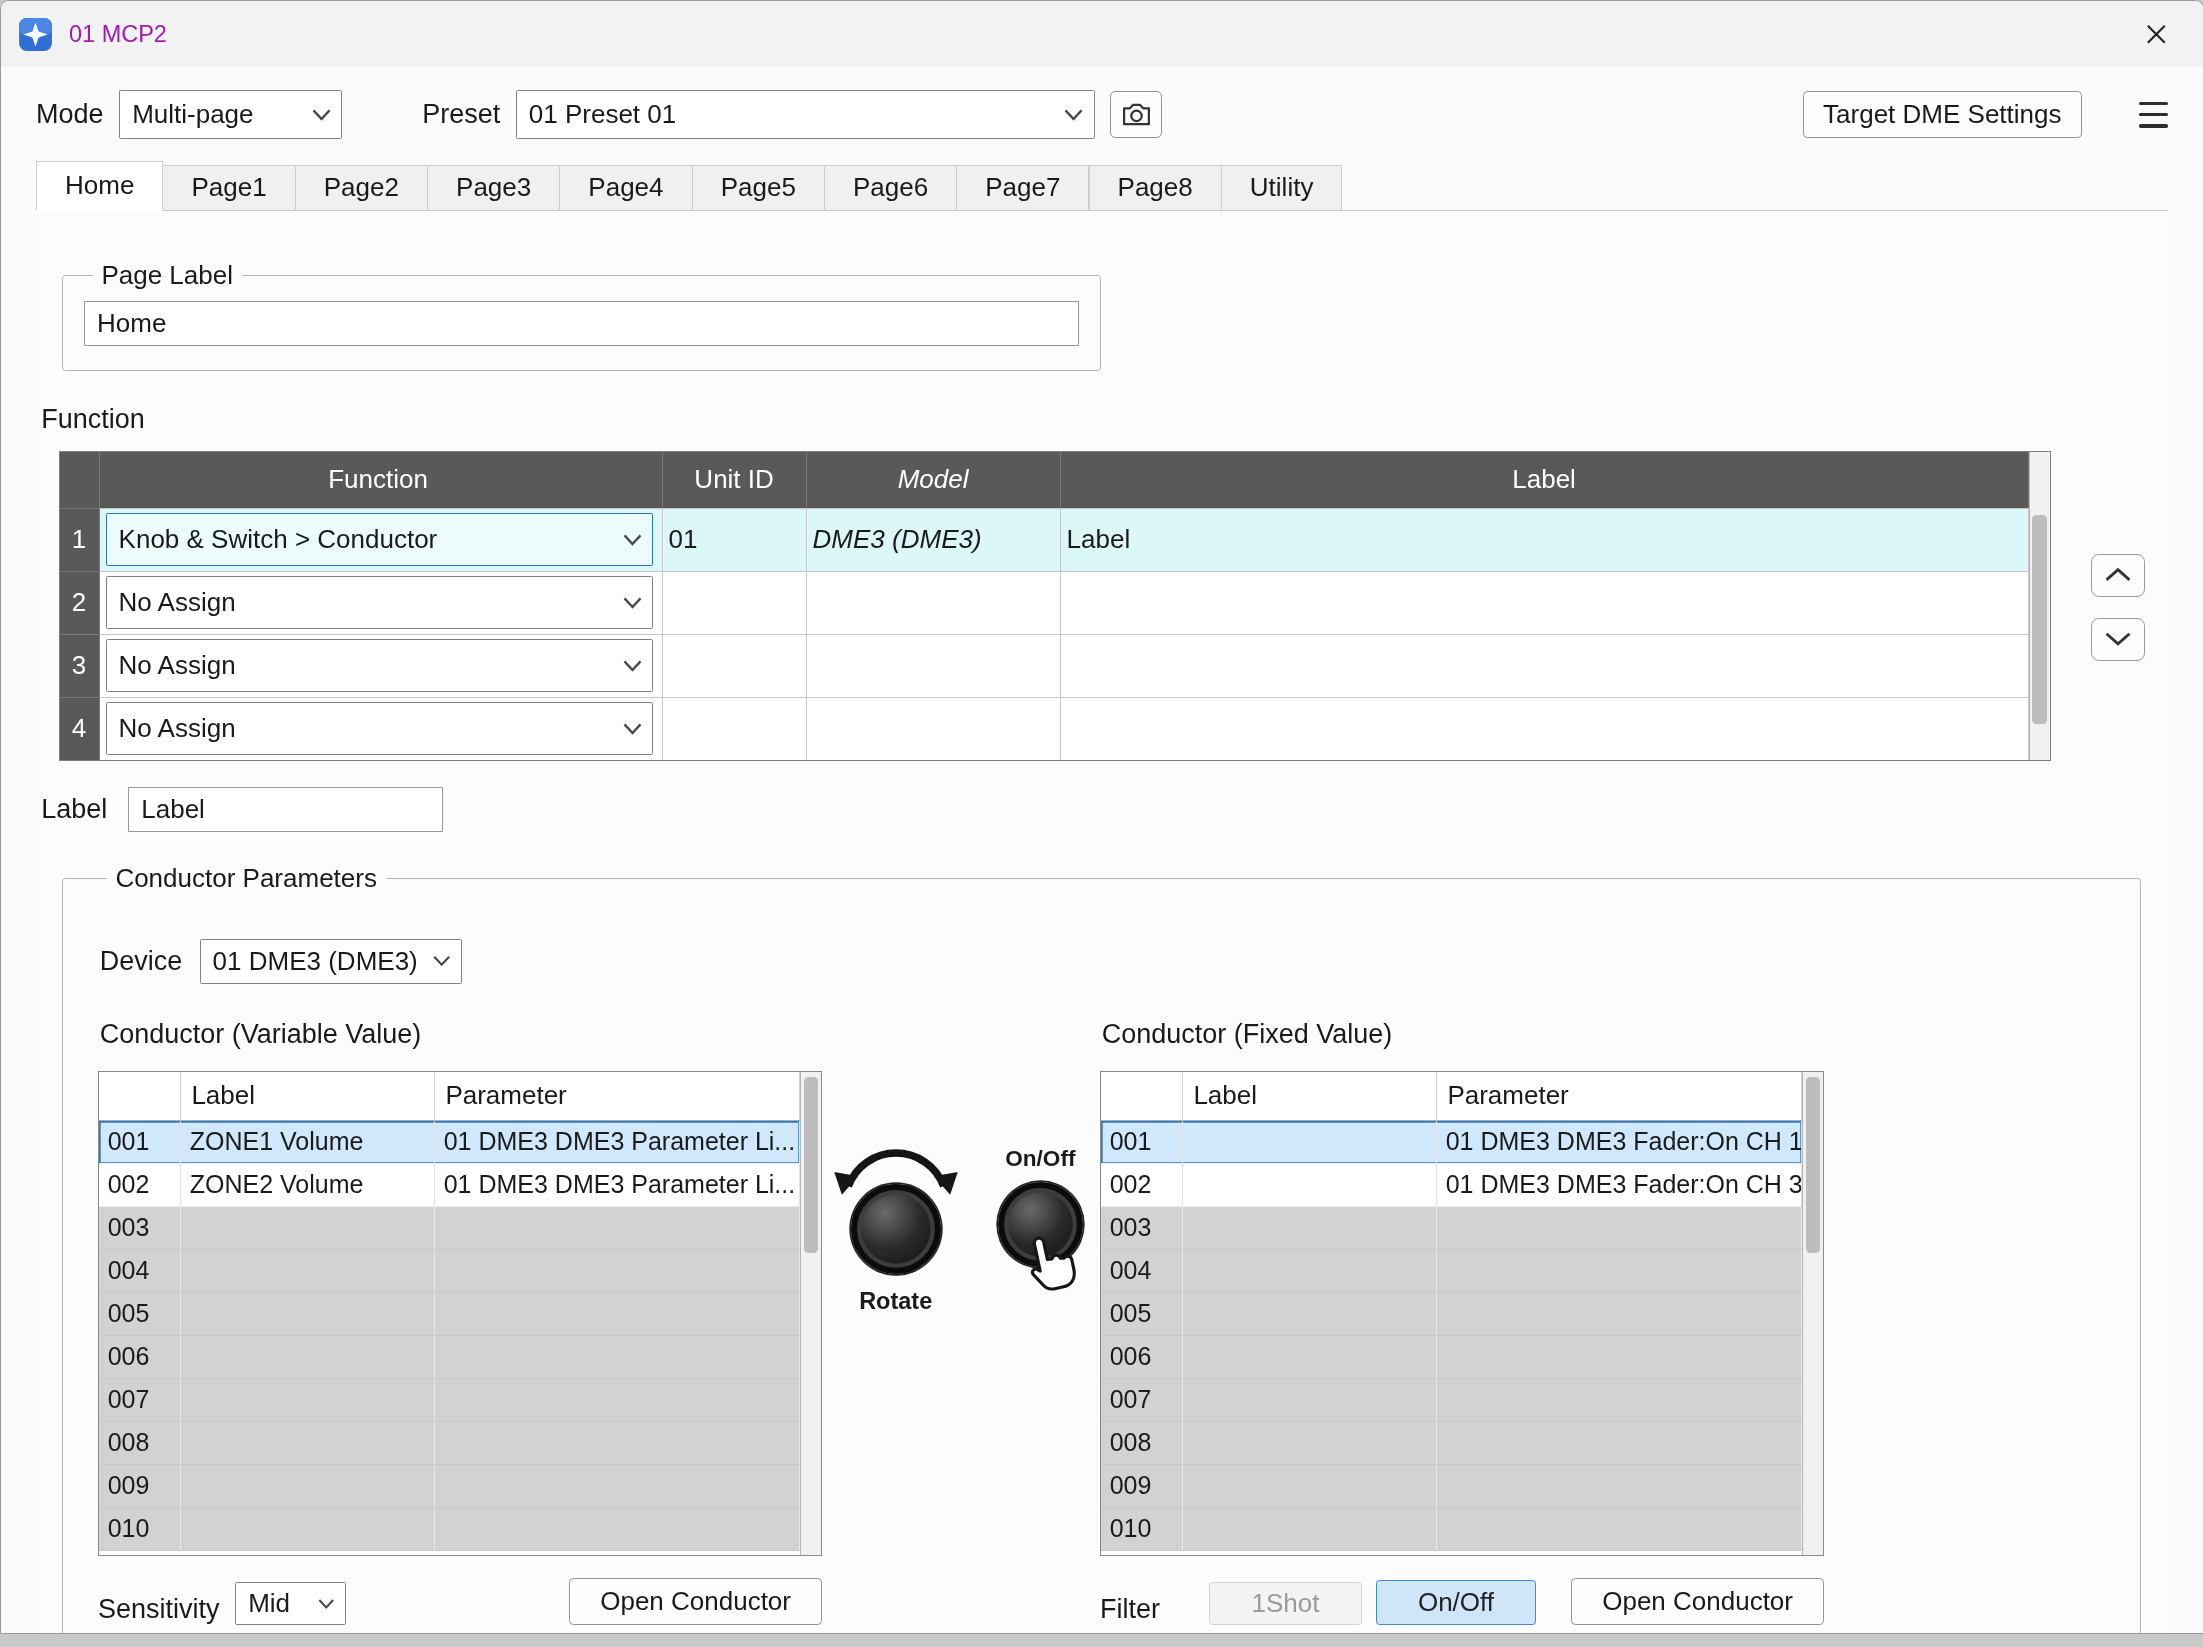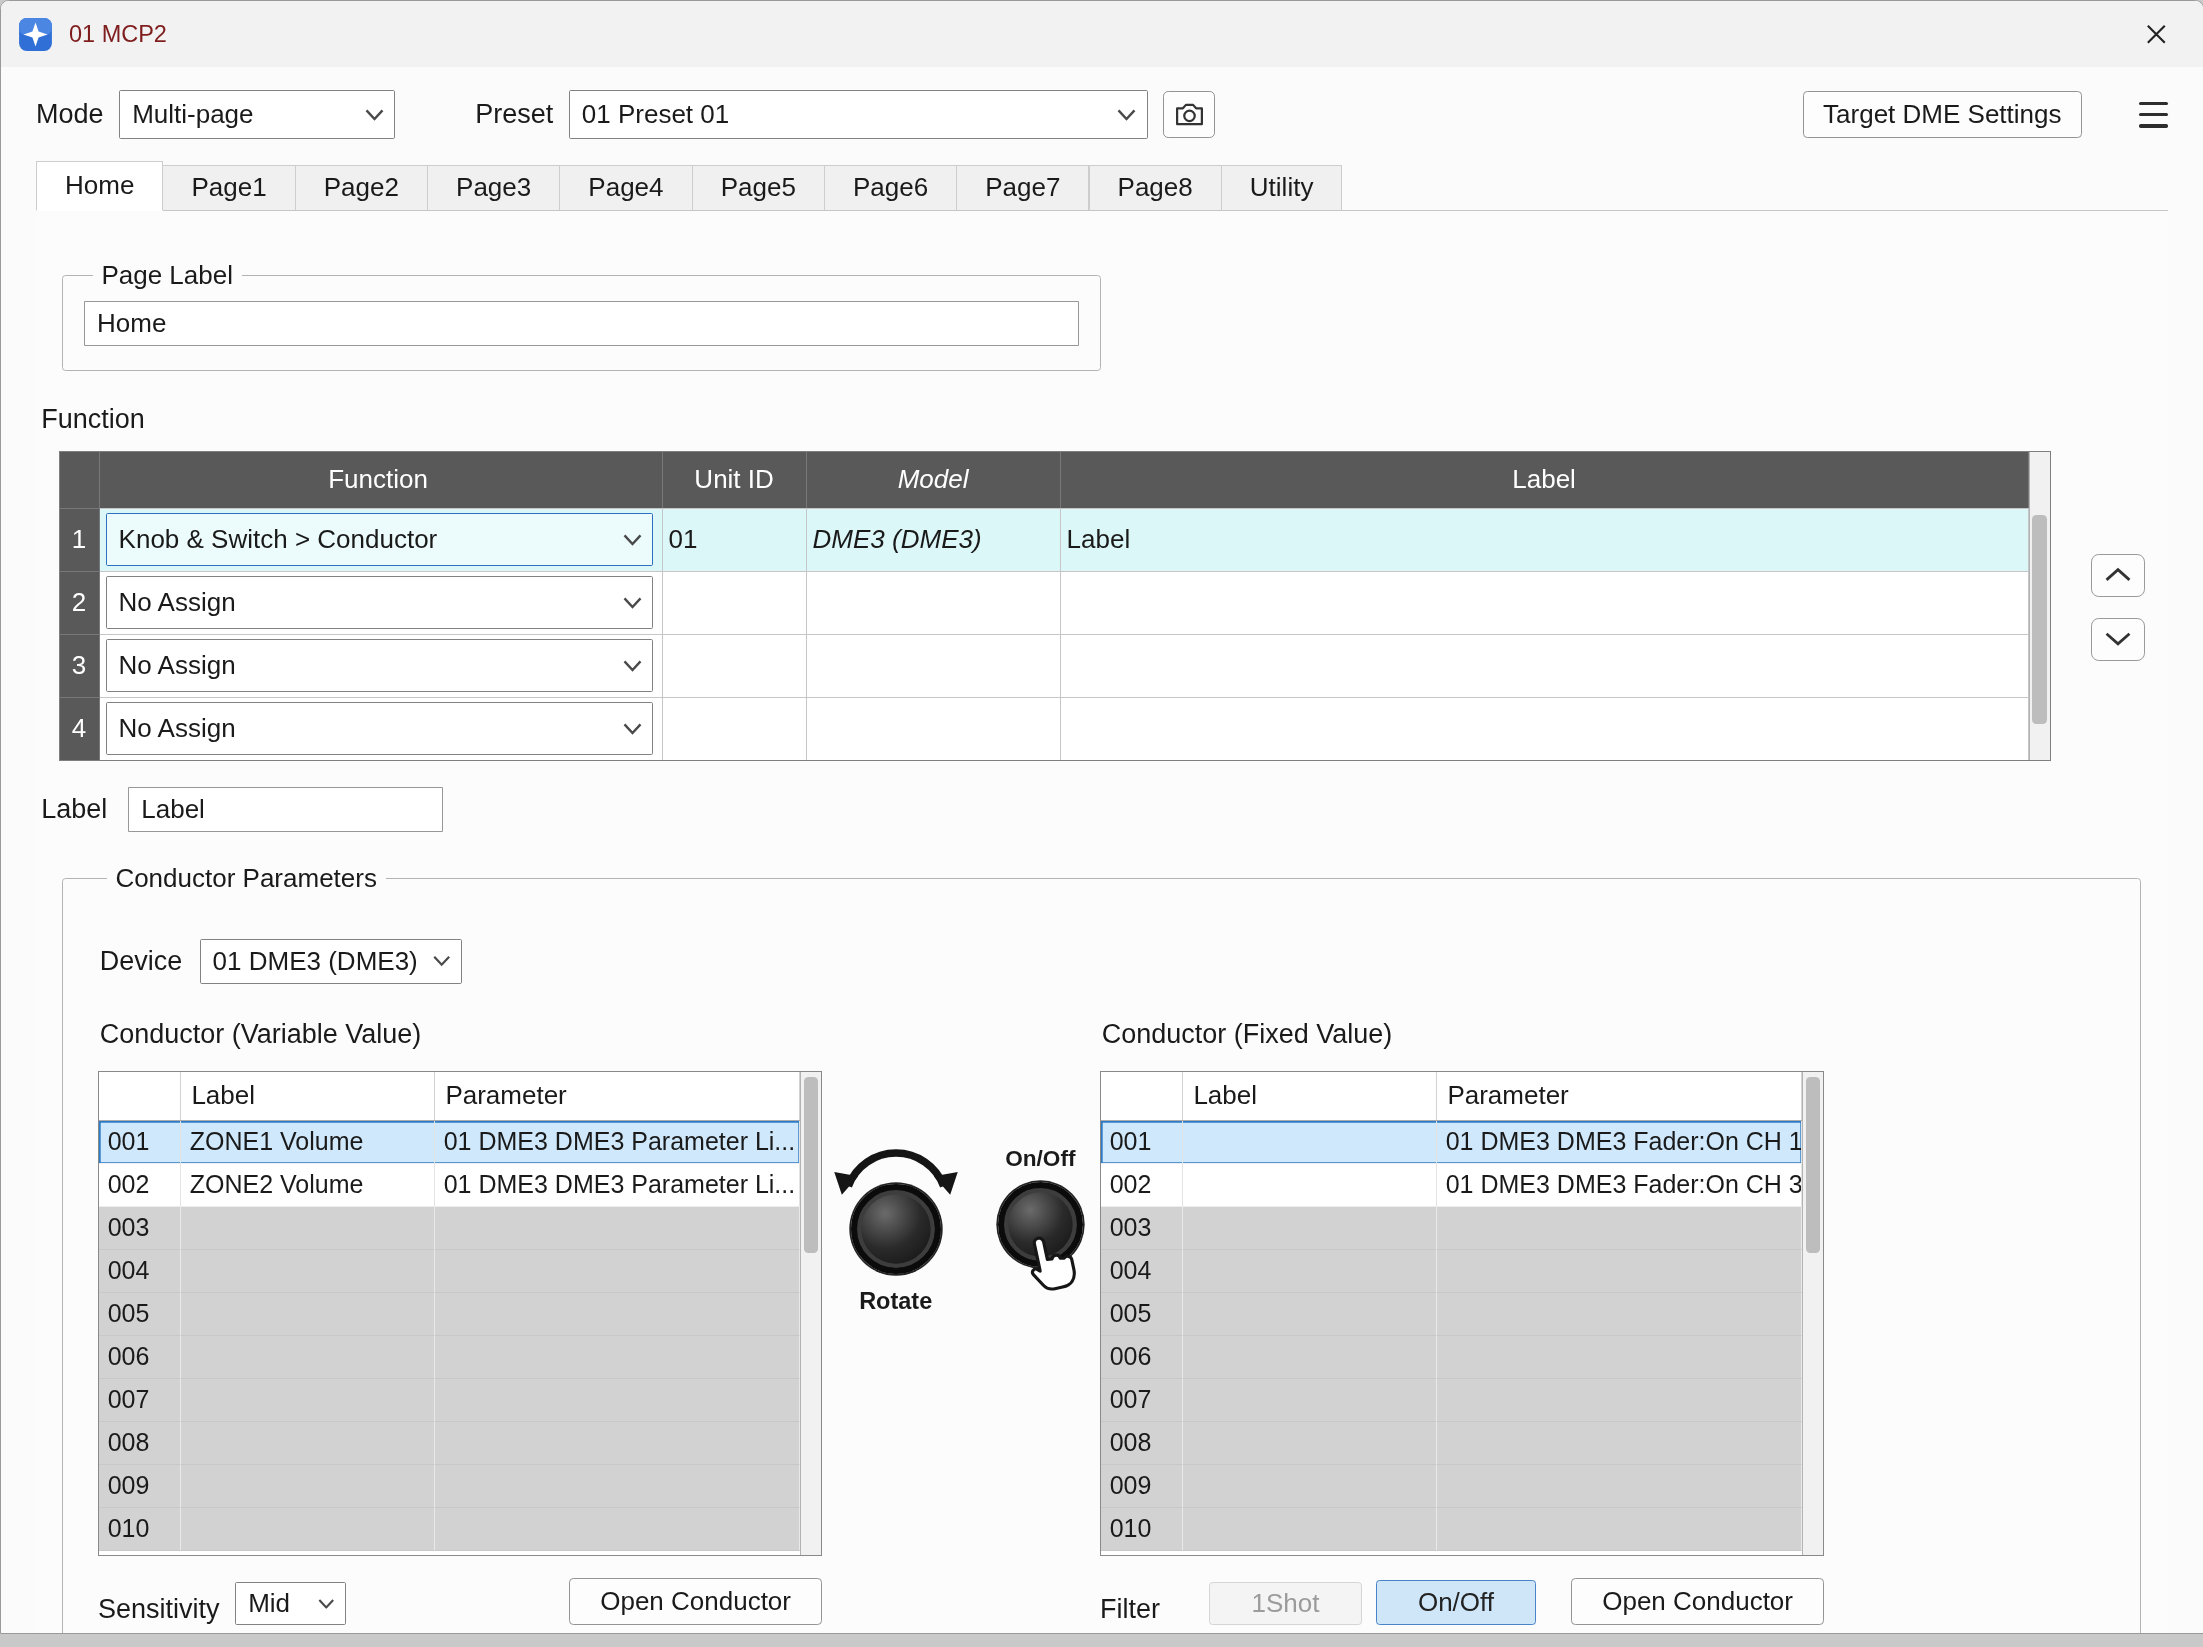--- a/index.html
+++ b/index.html
@@ -18,39 +18,39 @@
     display: flex; flex-direction: column;
   }
   
   .titlebar {
     height: 66px; flex: 0 0 66px;
     background: #f2f2f2;
     display: flex; align-items: center;
     padding: 0 24px 0 17.4px;
   }
   .app-icon { width: 35px; height: 35px; margin-right: 15.6px; display: flex; }
-  .win-title { font-size: 23.5px; color: #7f1d1d; }
+  .win-title { font-size: 23.5px; color: #a21caf; }
   .close-btn {
     margin-left: auto; width: 45px; height: 45px;
     display: flex; align-items: center; justify-content: center;
     cursor: default;
   }
   
   .content { flex: 1; padding: 0 35px; display: flex; flex-direction: column; }
   .toolbar { margin-top: 22.6px; height: 50px; display: flex; align-items: center; font-size: 27px; }
   .tb-label { margin-right: 15.6px; }
   .combo {
     position: relative; background: #fff;
     border: 0.9px solid #828282; border-radius: 1.7px;
     height: 49px; display: flex; align-items: center;
     font-size: 26px; padding: 0 42px 0 12px;
     white-space: nowrap; overflow: hidden;
   }
   .combo .chev { position: absolute; right: 10.4px; top: 50%; transform: translateY(-50%); display: flex; }
-  .combo-mode { width: 276px; }
+  .combo-mode { width: 223px; }
   .lbl-preset { margin-left: 80px; }
   .combo-preset { width: 579px; }
   .icon-btn {
     margin-left: 15.6px; width: 52px; height: 47px;
     background: #fdfdfd; border: 0.9px solid #949494; border-radius: 5.2px;
     display: flex; align-items: center; justify-content: center;
   }
   .spacer { flex: 1; }
   .btn {
     background: #fdfdfd; border: 0.9px solid #949494; border-radius: 4.3px;

